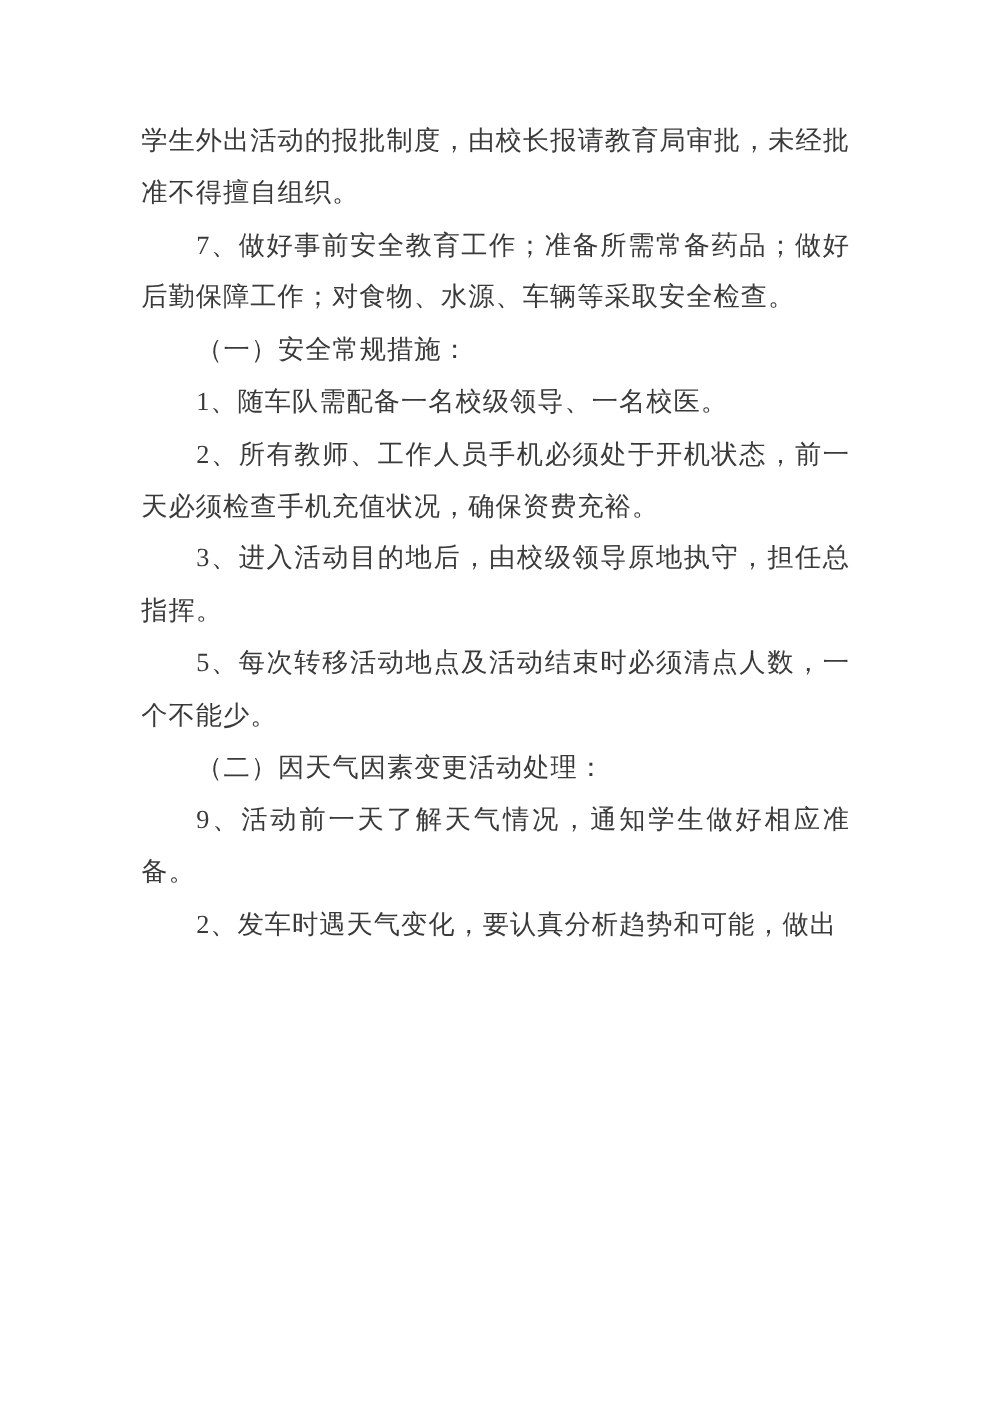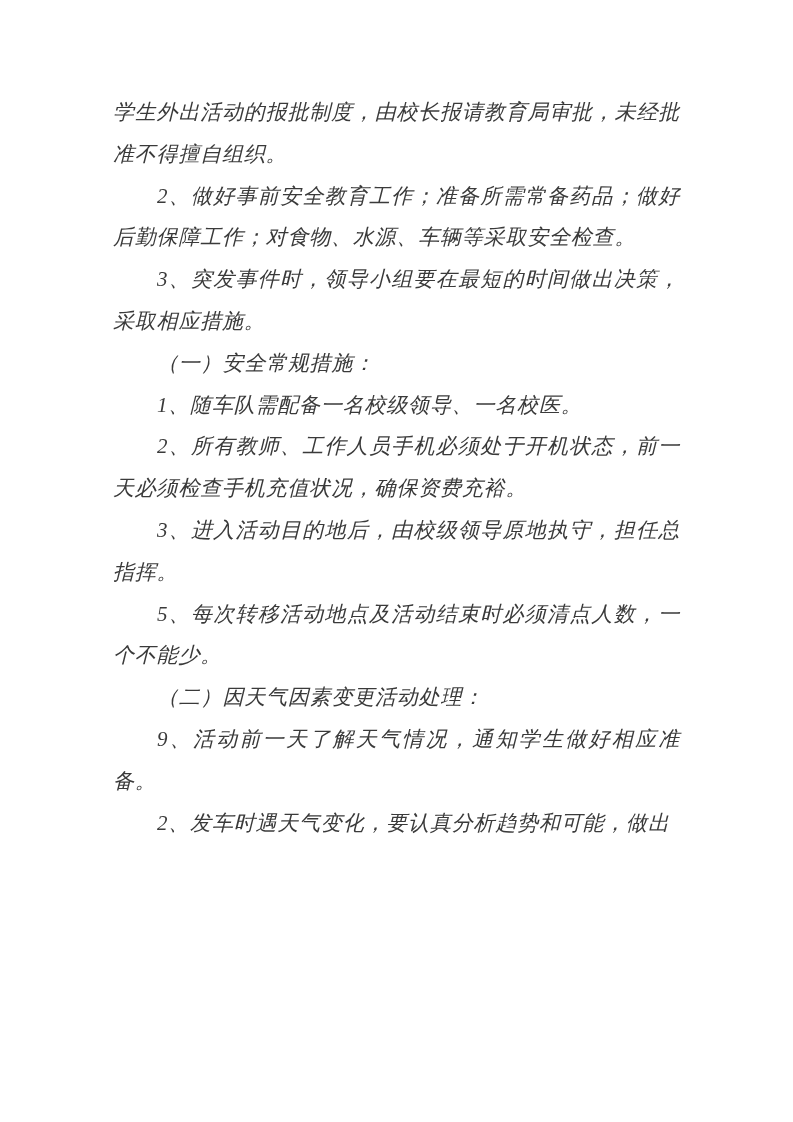--- a/index.html
+++ b/index.html
@@ -15,43 +15,41 @@
   .page {
     box-sizing: border-box;
     width: 793px;
     height: 1122px;
     background: #ffffff;
     padding: 92px 113px 0 113px;
     font-family: "Liberation Serif", "DejaVu Serif", serif;
   }
   .doc-body {
     width: 567px;
-    font-style: italic;
   }
   .para {
     margin: 0;
     font-size: 21px;
     line-height: 41.8px;
     letter-spacing: 0.8px;
     text-align: justify;
     text-justify: inter-character;
     word-break: break-all;
   }
   .para.indent {
     text-indent: 44px;
   }
 </style>
 </head>
 <body>
 
 <main class="page">
   <section class="doc-body" id="paragraphs" style="color: rgb(58, 58, 58);">
       <p class="para">学生外出活动的报批制度，由校长报请教育局审批，未经批准不得擅自组织。</p>
-      <p class="para indent">2、做好事前安全教育工作；准备所需常备药品；做好后勤保障工作；对食物、水源、车辆等采取安全检查。</p>
-      <p class="para indent">3、突发事件时，领导小组要在最短的时间做出决策，采取相应措施。</p>
+      <p class="para indent">7、做好事前安全教育工作；准备所需常备药品；做好后勤保障工作；对食物、水源、车辆等采取安全检查。</p>
       <p class="para indent">（一）安全常规措施：</p>
       <p class="para indent">1、随车队需配备一名校级领导、一名校医。</p>
       <p class="para indent">2、所有教师、工作人员手机必须处于开机状态，前一天必须检查手机充值状况，确保资费充裕。</p>
       <p class="para indent">3、进入活动目的地后，由校级领导原地执守，担任总指挥。</p>
       <p class="para indent">5、每次转移活动地点及活动结束时必须清点人数，一个不能少。</p>
       <p class="para indent">（二）因天气因素变更活动处理：</p>
       <p class="para indent">9、活动前一天了解天气情况，通知学生做好相应准备。</p>
       <p class="para indent">2、发车时遇天气变化，要认真分析趋势和可能，做出</p>
     </section>
 </main>

